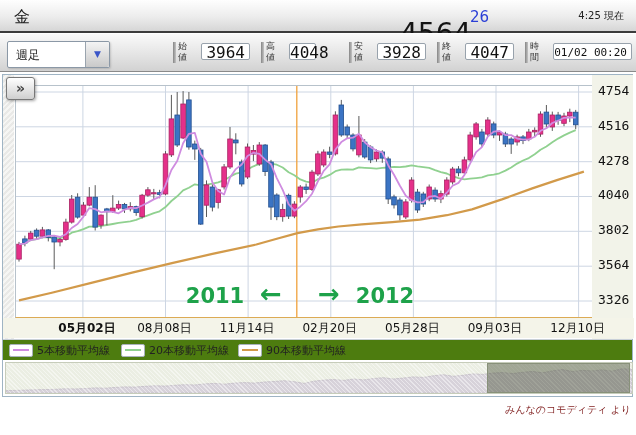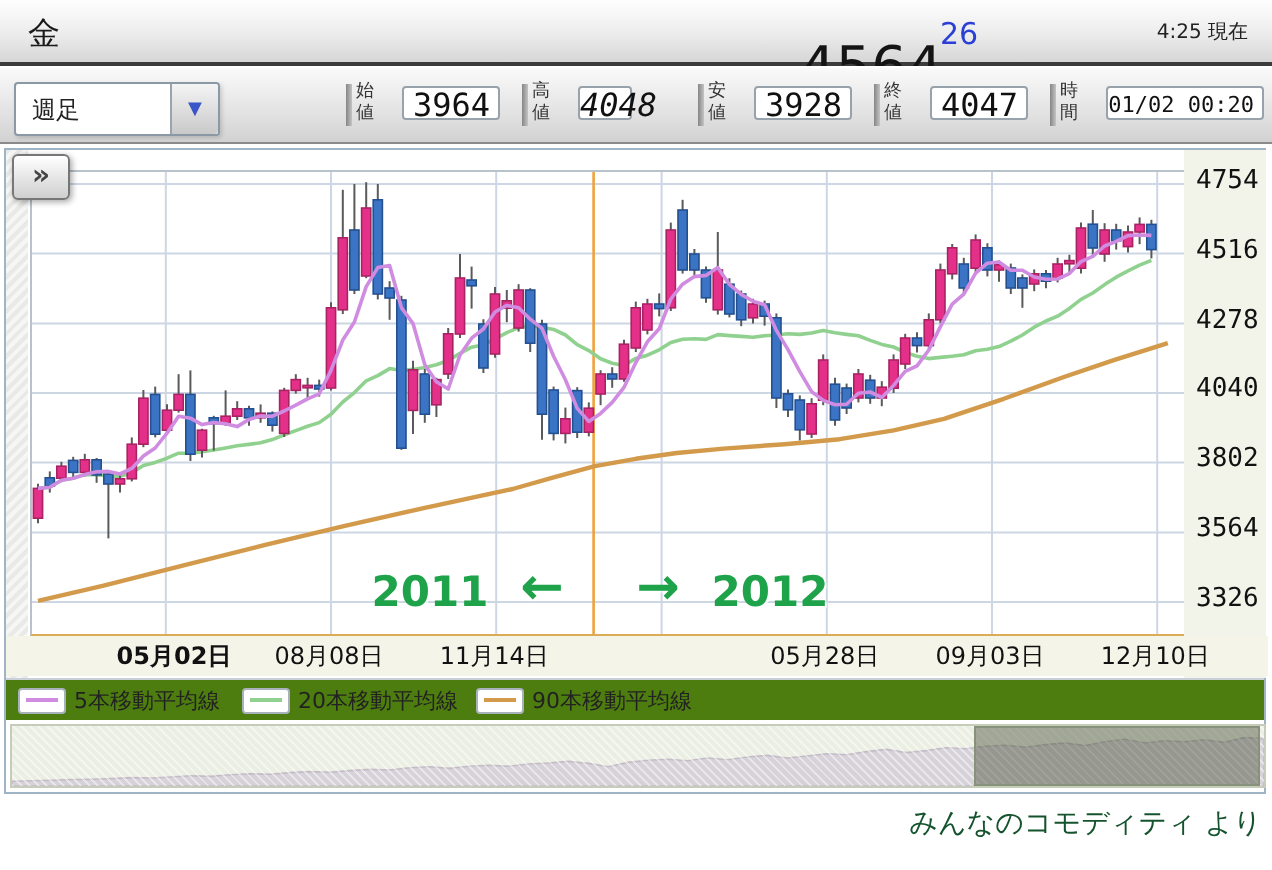--- a/index.html
+++ b/index.html
@@ -55,21 +55,21 @@
   .lswatch i{position:absolute;left:3px;right:3px;top:4px;height:2px;display:block;}
   .llabel{position:absolute;left:28px;top:0;font-size:11px;color:#222;white-space:nowrap;}
   
   #minimap{position:absolute;left:2px;top:287px;width:628px;height:32px;background:#ebeee3;
         border:1px solid #c6ccba;box-sizing:border-box;overflow:hidden;}
   #minimap .hatch{position:absolute;inset:0;
         background:repeating-linear-gradient(45deg,rgba(255,255,255,.45) 0 1px,rgba(0,0,0,0) 1px 3px);}
   #mmsel{position:absolute;top:0;height:30px;background:rgba(72,80,54,.45);border:1px solid #88917a;
         box-sizing:border-box;cursor:ew-resize;}
   
-  #caption{position:absolute;right:5px;top:403px;font-size:14px;color:#14532d;}
+  #caption{position:absolute;right:5px;top:403px;font-size:10px;color:#7f1d1d;}
 </style>
 </head>
 <body>
 
 <div id="app">
 
   <div id="hdr1">
     <span id="instrument">金</span>
     <span id="price">4564</span>
     <span id="pricefrac">26</span>
@@ -80,21 +80,21 @@
     <div id="tfselect">
       <span class="lbl">週足</span>
       <span class="btn"><span>▼</span></span>
     </div>
     <div id="fields">
         <div class="fsep" style="left: 173px;"></div>
         <div class="flabel" style="left: 178px;">始値</div>
         <div class="fbox" style="left: 201px; width: 49px;">3964</div>
         <div class="fsep" style="left: 261px;"></div>
         <div class="flabel" style="left: 266px;">高値</div>
-        <div class="fbox" style="left: 289px; width: 27px; font-style: italic;">4048</div>
+        <div class="fbox" style="left: 289px; width: 27px;">4048</div>
         <div class="fsep" style="left: 349px;"></div>
         <div class="flabel" style="left: 354px;">安値</div>
         <div class="fbox" style="left: 377px; width: 49px;">3928</div>
         <div class="fsep" style="left: 437px;"></div>
         <div class="flabel" style="left: 442px;">終値</div>
         <div class="fbox" style="left: 465px; width: 49px;">4047</div>
         <div class="fsep" style="left: 525px;"></div>
         <div class="flabel" style="left: 530px;">時間</div>
         <div class="fbox" style="left: 553px; width: 79px; font-size: 11px;">01/02 00:20</div>
       </div>
@@ -327,20 +327,21 @@
         <div class="ylab" style="top: 77.666px;">4278</div>
         <div class="ylab" style="top: 112.499px;">4040</div>
         <div class="ylab" style="top: 147.332px;">3802</div>
         <div class="ylab" style="top: 182.165px;">3564</div>
         <div class="ylab" style="top: 216.998px;">3326</div>
       </div>
     <div id="xlabels">
         <div class="xlab" style="left: 51px; font-weight: bold;">05月02日</div>
         <div class="xlab" style="left: 128.5px;">08月08日</div>
         <div class="xlab" style="left: 211.126px;">11月14日</div>
+        <div class="xlab" style="left: 293.752px;">02月20日</div>
         <div class="xlab" style="left: 376.378px;">05月28日</div>
         <div class="xlab" style="left: 459.004px;">09月03日</div>
         <div class="xlab" style="left: 541.63px;">12月10日</div>
       </div>
     <div id="legend">
         <div class="litem" style="left: 6px;">
           <div class="lswatch">
             <i style="background: rgb(207, 140, 224);"></i>
           </div>
           <div class="llabel">5本移動平均線</div>

